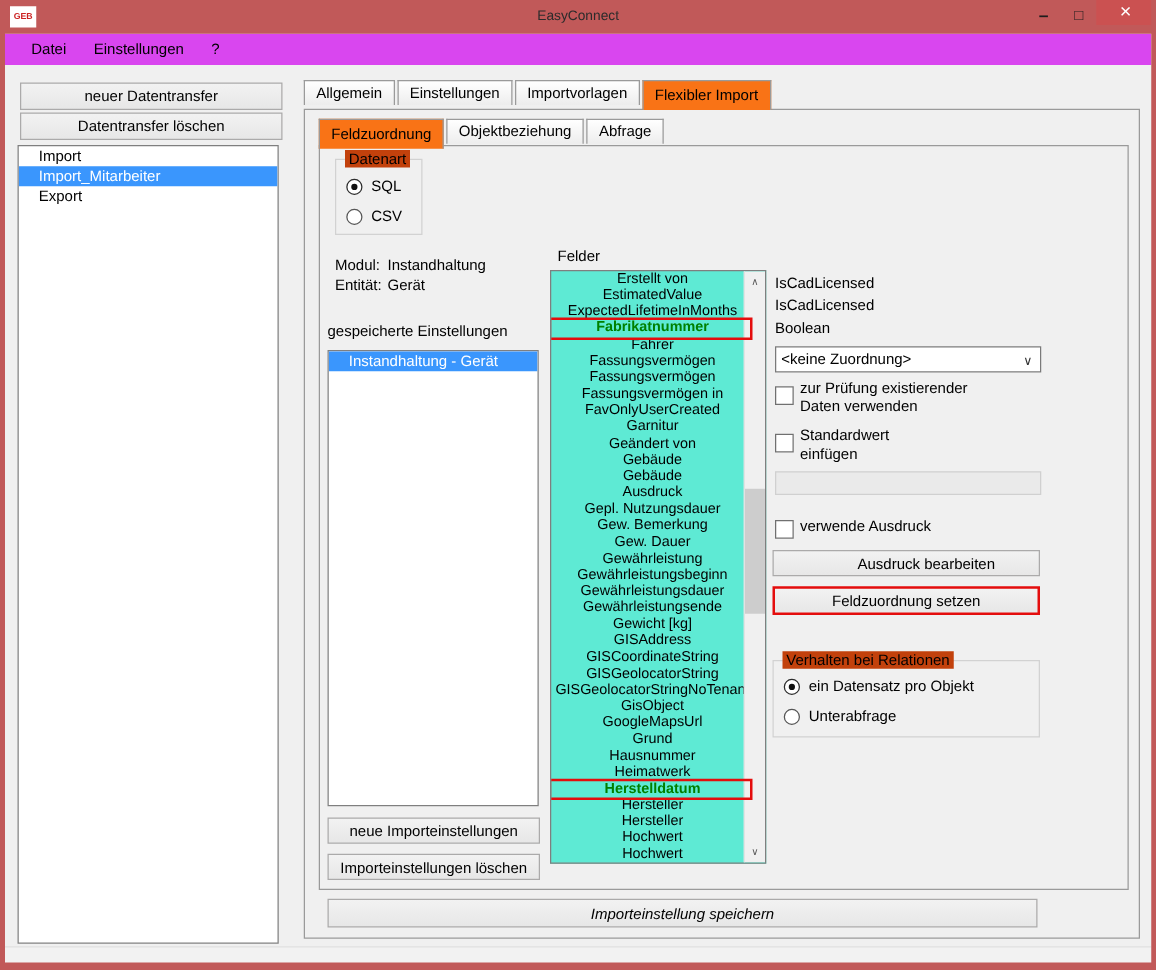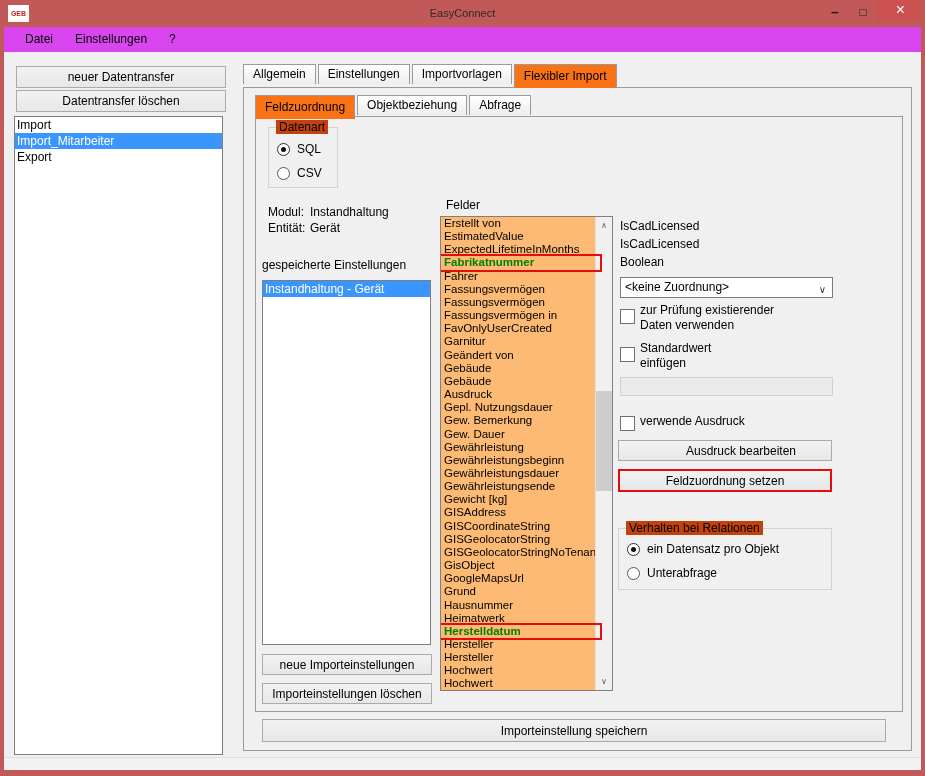--- a/index.html
+++ b/index.html
@@ -21,42 +21,42 @@
   .btn-close{position:absolute;right:1px;top:0;width:47px;height:20px;background:#cb5151;color:#fff;
            display:flex;align-items:center;justify-content:center;font-size:16px;z-index:56;}
   
   .menubar{position:absolute;left:4px;top:27px;width:917px;height:25px;background:#d946ef;
            display:flex;align-items:center;padding-left:10px;box-sizing:border-box;}
   .menu-item{padding:0 11px;height:25px;line-height:25px;}
   
   .btn{position:absolute;background:linear-gradient(#f2f2f2,#e7e7e7);border:1px solid #abaaaa;
        display:flex;align-items:center;justify-content:center;box-sizing:border-box;color:#000;}
   .listbox{position:absolute;background:#fff;border:1px solid #7f7f7f;box-sizing:border-box;overflow:hidden;}
-  .lb-row{height:16px;line-height:16px;padding-left:2px;white-space:nowrap;}
+  .lb-row{height:16px;line-height:16px;padding-left:16px;white-space:nowrap;}
   .lb-row.selected{background:#3a96fd;color:#fff;}
   .label{position:absolute;white-space:nowrap;}
   .group{position:absolute;border:1px solid #d2d2d2;box-sizing:border-box;}
   .legend{position:absolute;top:-8px;left:7px;background:#c2410c;padding:0 3px;white-space:nowrap;}
   .radio-row{display:flex;align-items:center;gap:7px;height:16px;}
   .radio{width:13px;height:13px;border-radius:50%;background:#fff;border:1px solid #565656;
          position:relative;flex:0 0 auto;box-sizing:border-box;}
   .radio-row.selected .radio{border-color:#2d2d2d;}
   .radio-row.selected .radio::after{content:"";position:absolute;left:3px;top:3px;width:5px;height:5px;
          border-radius:50%;background:#101010;}
   .checkbox{position:absolute;width:13px;height:13px;background:#fff;border:1px solid #707070;box-sizing:content-box;}
   .chk-label{position:absolute;line-height:15px;white-space:pre-line;}
   
   .tabstrip{position:absolute;display:flex;align-items:flex-start;z-index:5;}
   .tab{background:linear-gradient(#ffffff,#ededed);border:1px solid #9a9a9a;border-bottom:none;
        padding:0 9px;height:19px;line-height:19px;margin-right:2px;position:relative;}
   .tab.active{background:#f97316;height:23px;line-height:22px;margin-bottom:-1px;z-index:6;}
   .page{position:absolute;border:1px solid #9a9a9a;background:#f0f0f0;box-sizing:border-box;}
   
-  .flist{position:absolute;left:440px;top:216px;width:173px;height:475px;background:#fdba74;
-         border:1px solid #7f7f7f;box-sizing:border-box;overflow:hidden;padding-right:12px;}
+  .flist{position:absolute;left:440px;top:216px;width:173px;height:475px;background:#5eead4;
+         border:1px solid #7f7f7f;box-sizing:border-box;overflow:hidden;padding-right:12px;text-align:center;}
   .f-row{height:13.16px;line-height:13px;font-size:11.5px;padding-left:3px;
          white-space:nowrap;overflow:hidden;}
   .f-row.highlight{color:#008000;font-weight:bold;outline:2px solid #e40d0d;position:relative;z-index:2;}
   .vscroll{position:absolute;right:0;top:0;width:16px;height:100%;background:#f0f0f0;border-left:1px solid #e2e2e2;}
   .sb-btn{position:absolute;left:0;width:16px;height:17px;display:flex;align-items:center;justify-content:center;
           color:#5a5a5a;font-size:8px;}
   .sb-up{top:0;} .sb-down{bottom:0;}
   .sb-thumb{position:absolute;left:0;top:174px;width:16px;height:100px;background:#cdcdcd;}
   
   .dropdown{position:absolute;left:620px;top:277px;width:213px;height:21px;background:#fff;
@@ -261,17 +261,17 @@
         <span class="radio"></span>
         <span>ein Datensatz pro Objekt</span>
       </div>
 
       <div class="radio-row">
         <span class="radio"></span>
         <span>Unterabfrage</span>
       </div>
     </div>
 
-  <div class="btn" style="left:262px;top:719px;width:624px;height:23px;">Importeinstellung speichern</div>
+  <div class="btn" style="left:262px;top:719px;width:568px;height:23px;font-style:italic;">Importeinstellung speichern</div>
 
   <div class="statusbar"></div>
   <div class="frame"></div>
 </div>
 
 </body></html>

